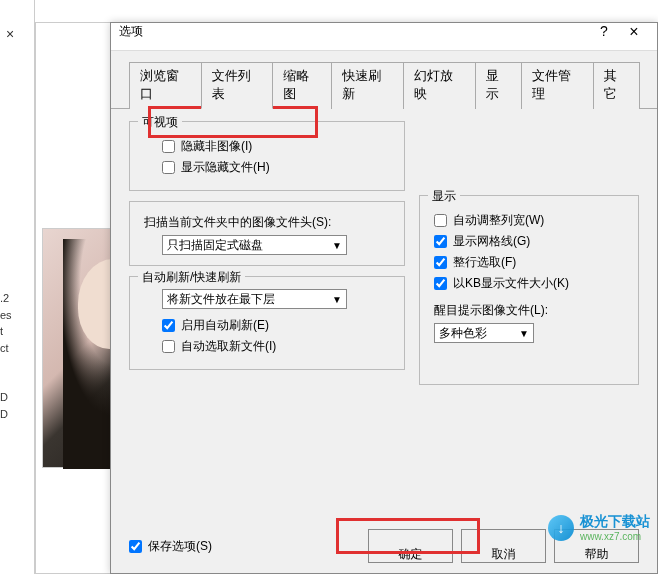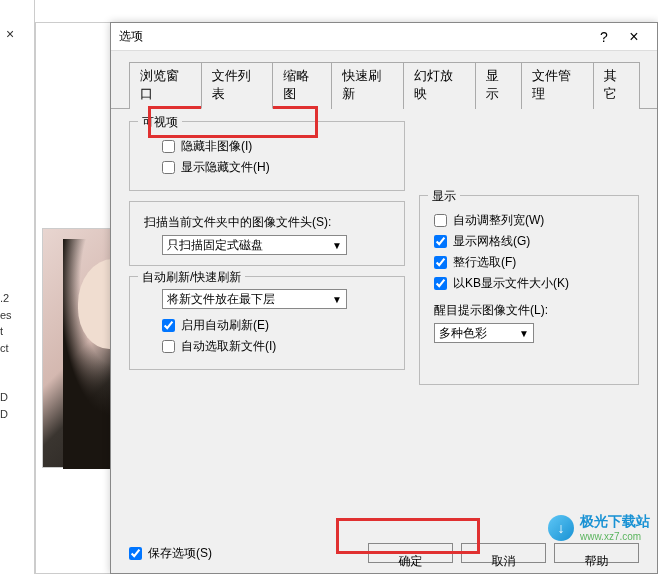--- a/index.html
+++ b/index.html
@@ -13,21 +13,21 @@
     .bg-panel .close-x { position: absolute; right: 8px; top: 4px; font-size: 14px; color: #333; }
     
     .thumb-area { position: absolute; left: 42px; top: 228px; width: 160px; height: 240px; background: linear-gradient(135deg, #e8d5d0 0%, #d4b8b0 40%, #3a3530 55%, #1a1512 100%); border: 1px solid #ccc; }
     .thumb-face { position: absolute; left: 35px; top: 30px; width: 70px; height: 90px; background: #f0ddd0; border-radius: 50% 50% 45% 45%; }
     .thumb-hair { position: absolute; left: 20px; top: 10px; width: 120px; height: 230px; background: radial-gradient(ellipse at 40% 20%, transparent 30%, #1a1510 50%); }
     
     .side-text { position: absolute; left: 0px; top: 290px; font-size: 11px; color: #333; line-height: 1.5; }
     .side-text div { white-space: nowrap; }
     
     .dialog { position: absolute; left: 110px; top: 22px; width: 548px; height: 552px; background: #f0f0f0; border: 1px solid #888; box-shadow: 0 0 8px rgba(0,0,0,0.2); }
-    .titlebar { height: 28px; background: #fff; border-bottom: 1px solid #ddd; display: flex; align-items: center; padding: 0 8px; }
+    .titlebar { height: 28px; background: #fff; border-bottom: 1px solid #ddd; display: flex; padding: 0 8px; }
     .titlebar .title { flex: 1; font-size: 12px; }
     .titlebar .help { width: 30px; text-align: center; font-size: 14px; cursor: pointer; }
     .titlebar .close { width: 30px; text-align: center; font-size: 16px; cursor: pointer; }
     
     .tabs { display: flex; padding: 10px 18px 0 18px; border-bottom: 1px solid #aaa; background: #f0f0f0; }
     .tab { padding: 4px 10px 5px 10px; border: 1px solid #aaa; border-bottom: none; background: #f0f0f0; margin-right: -1px; cursor: pointer; font-size: 13px; position: relative; top: 1px; }
     .tab.active { background: #f0f0f0; border-bottom: 1px solid #f0f0f0; z-index: 1; }
     
     .content { padding: 12px 18px; position: relative; height: 440px; }
     
@@ -43,21 +43,21 @@
     .drop-sm { width: 100px; }
     
     .highlight-red { border: 3px solid #e03030; position: absolute; pointer-events: none; }
     .red1 { left: 148px; top: 106px; width: 170px; height: 32px; }
     .red2 { left: 336px; top: 518px; width: 144px; height: 36px; }
     
     .footer { position: absolute; left: 0; bottom: 0; width: 100%; padding: 10px 18px; display: flex; align-items: center; }
     .footer .save-opt { display: flex; align-items: center; }
     .footer .save-opt input { margin-right: 6px; }
     .footer .spacer { flex: 1; }
-    .btn { min-width: 85px; height: 20px; border: 1px solid #888; background: #f0f0f0; margin-left: 8px; font-size: 12px; cursor: pointer; padding: 9px 16px; }
+    .btn { min-width: 85px; height: 20px; border: 1px solid #888; background: #f0f0f0; margin-left: 8px; font-size: 12px; cursor: pointer; padding: 16px 16px; }
     
     .watermark { position: absolute; right: 8px; bottom: 32px; display: flex; align-items: center; opacity: 0.9; }
     .watermark .logo { width: 26px; height: 26px; border-radius: 50%; background: linear-gradient(135deg, #4fc3f7, #0288d1); margin-right: 6px; display: flex; align-items: center; justify-content: center; color: #fff; font-size: 14px; font-weight: bold; }
     .watermark .txt { display: flex; flex-direction: column; }
     .watermark .txt .t1 { color: #0288d1; font-size: 14px; font-weight: bold; }
     .watermark .txt .t2 { color: #4caf50; font-size: 10px; }
     
     .field-label { font-size: 12px; margin-bottom: 4px; display: block; }
     .indent { padding-left: 18px; }
   </style>

